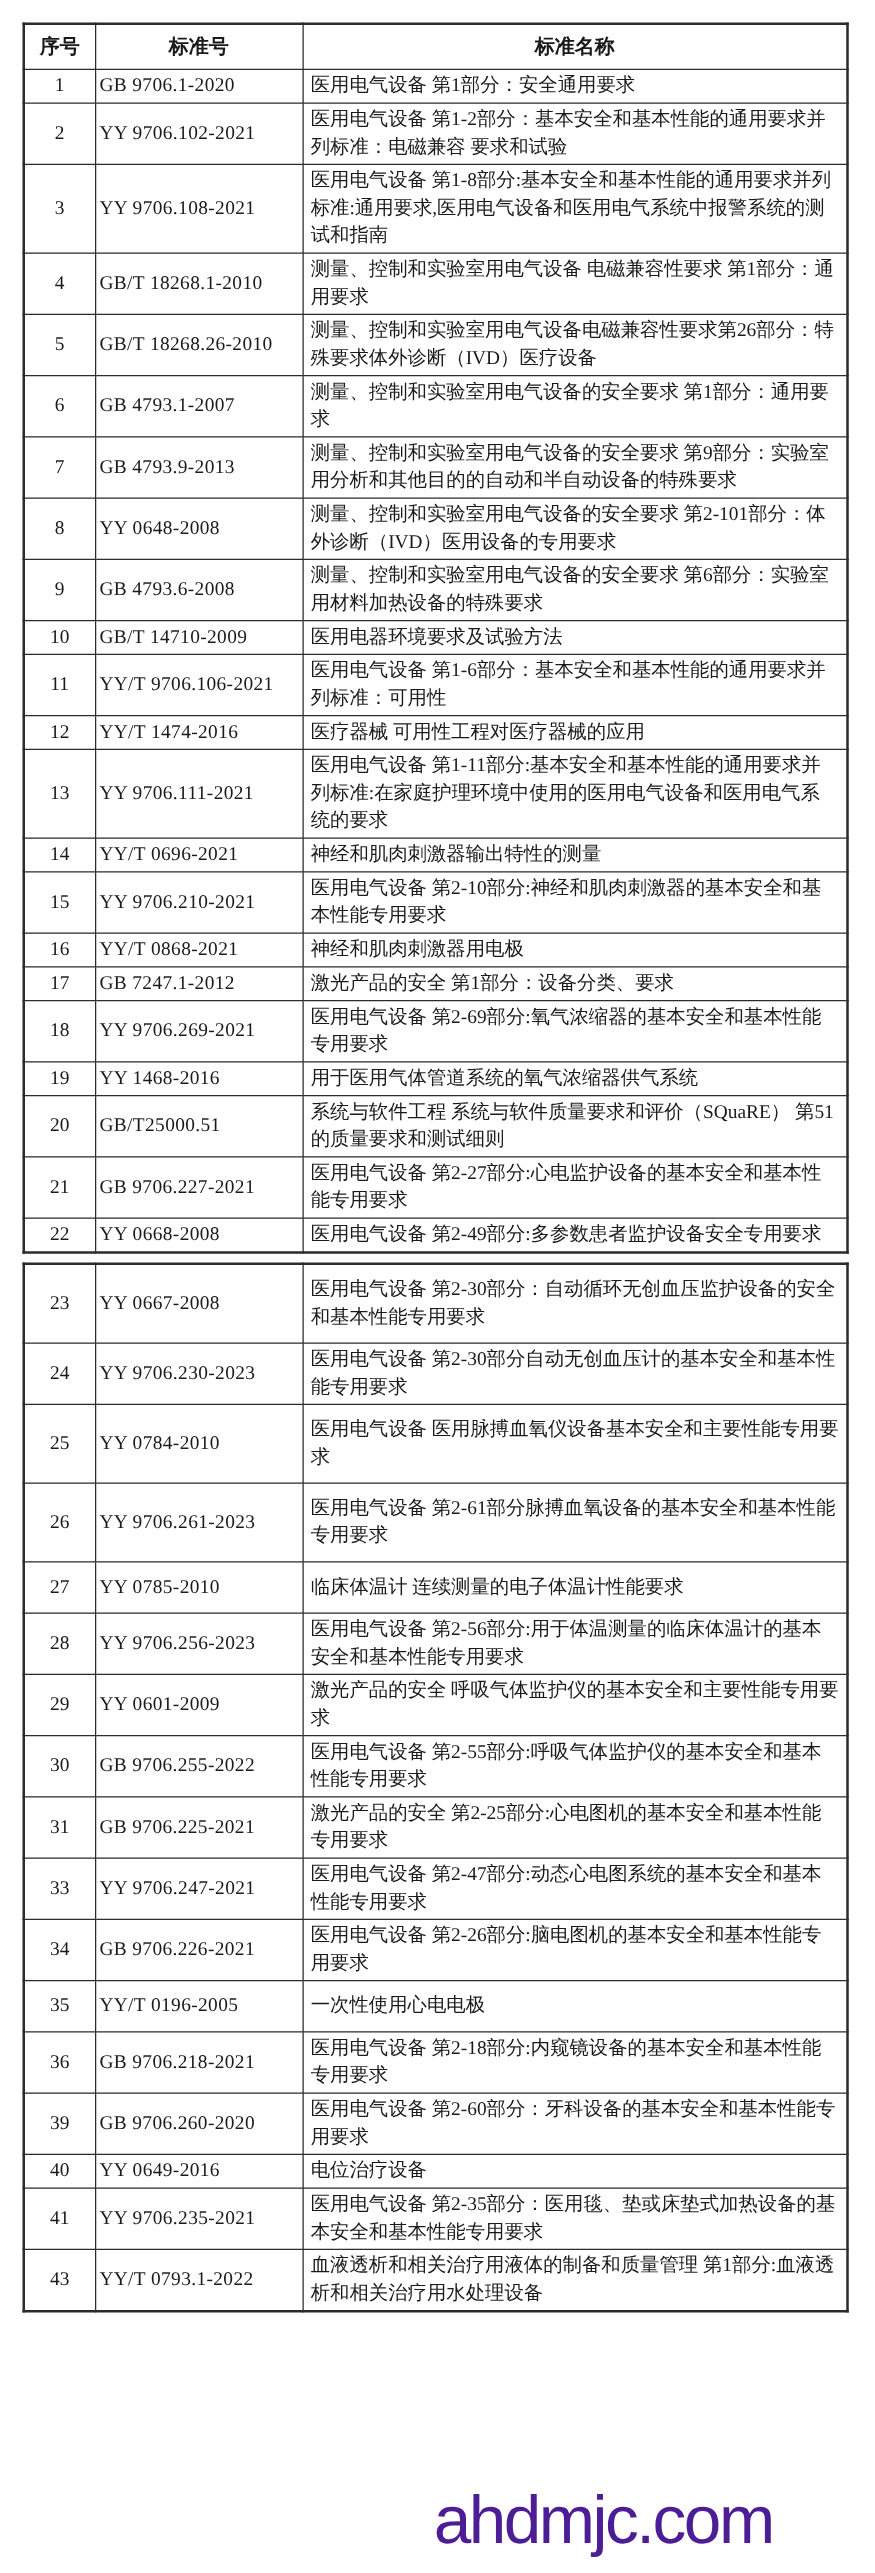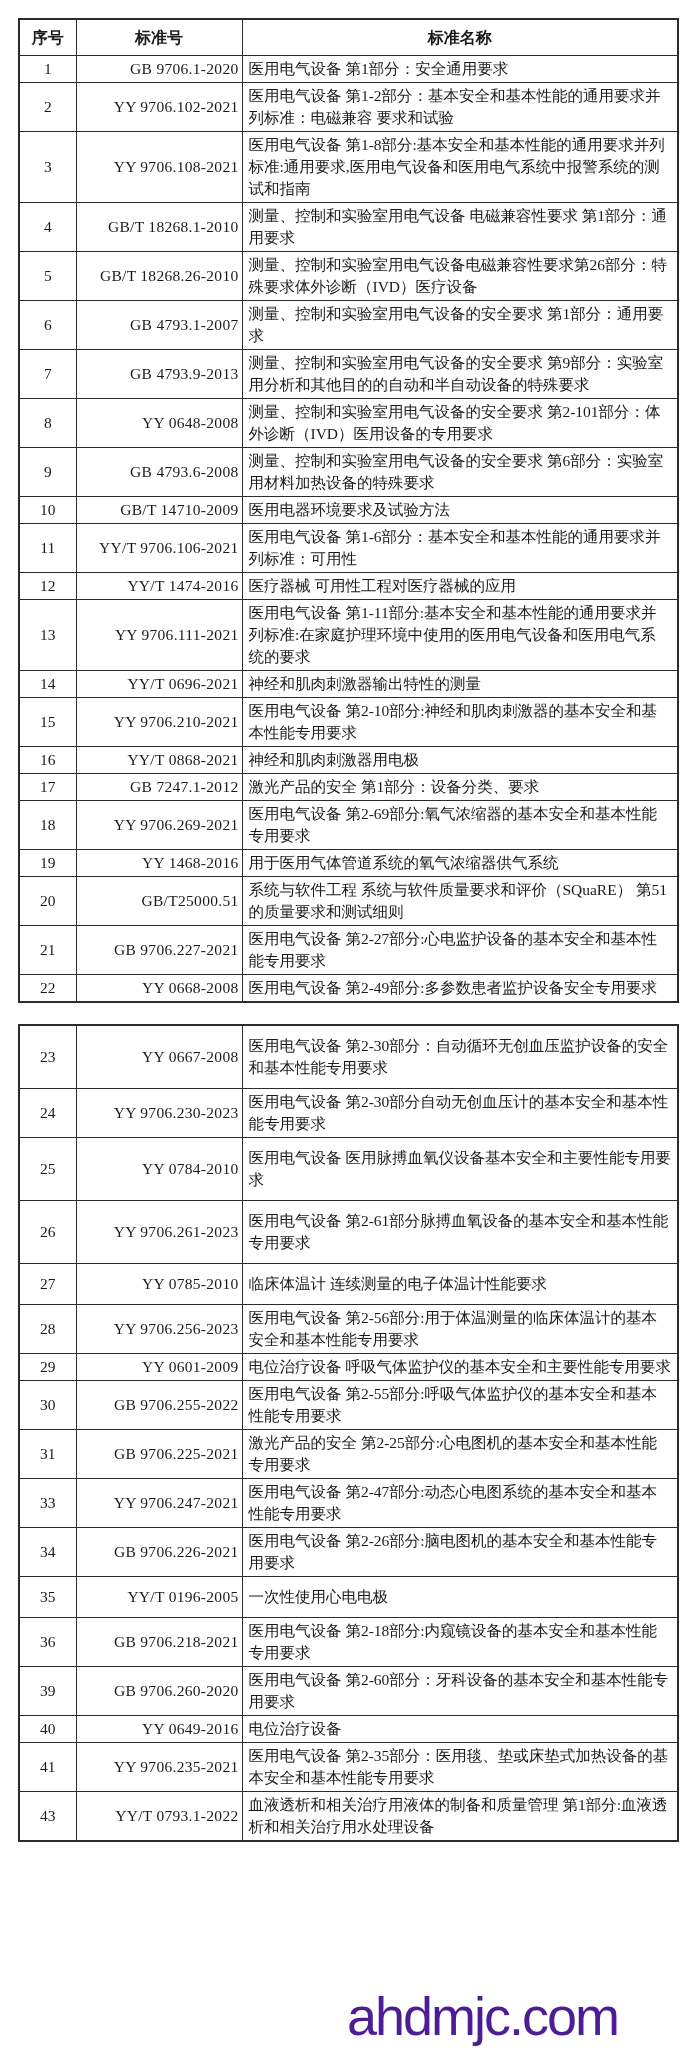--- a/index.html
+++ b/index.html
@@ -21,42 +21,42 @@
     top: 18px;
     width: 661px;
   }
   table.seg {
     width: 100%;
     border-collapse: collapse;
     table-layout: fixed;
     border: 2px solid #2b2b2b;
   }
   table.seg + table.seg {
-    margin-top: 21px;
+    margin-top: 7px;
   }
   .seg th, .seg td {
     border: 1px solid #2b2b2b;
     font-size: 15.5px;
     line-height: 22px;
     vertical-align: middle;
     word-break: break-all;
   }
   .seg th {
     font-size: 16px;
     font-weight: bold;
     height: 33px;
     text-align: center;
     padding: 1px 2px;
   }
   td.c-no {
     text-align: center;
     padding: 2px 2px;
   }
   td.c-code {
-    text-align: right;
+    text-align: left;
     padding: 2px 3px;
     letter-spacing: 0.3px;
   }
   td.c-name {
     text-align: left;
     padding: 2px 6px;
   }
   tr.tall td {
     padding-top: 9px;
     padding-bottom: 9px;
@@ -266,21 +266,21 @@
 
   <tr>
     <td class="c-no">28</td>
     <td class="c-code">YY 9706.256-2023</td>
     <td class="c-name">医用电气设备 第2-56部分:用于体温测量的临床体温计的基本安全和基本性能专用要求</td>
   </tr>
 
   <tr>
     <td class="c-no">29</td>
     <td class="c-code">YY 0601-2009</td>
-    <td class="c-name">电位治疗设备 呼吸气体监护仪的基本安全和主要性能专用要求</td>
+    <td class="c-name">激光产品的安全 呼吸气体监护仪的基本安全和主要性能专用要求</td>
   </tr>
 
   <tr>
     <td class="c-no">30</td>
     <td class="c-code">GB 9706.255-2022</td>
     <td class="c-name">医用电气设备 第2-55部分:呼吸气体监护仪的基本安全和基本性能专用要求</td>
   </tr>
 
   <tr>
     <td class="c-no">31</td>

